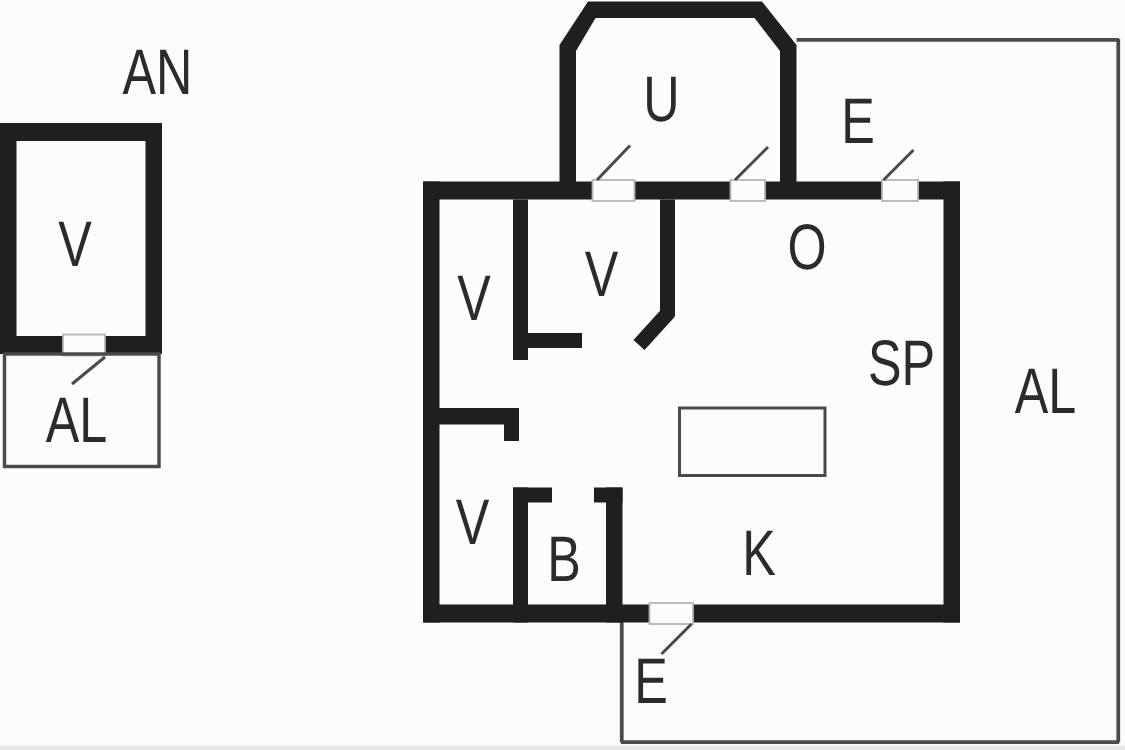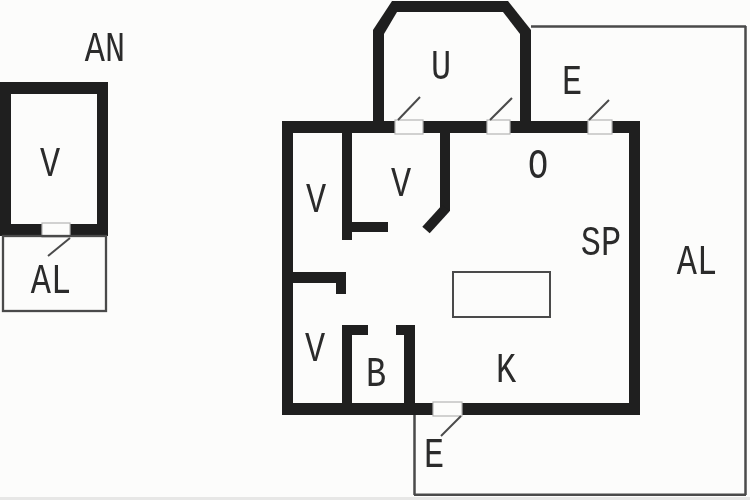--- a/index.html
+++ b/index.html
@@ -1,18 +1,18 @@
 <!DOCTYPE html>
 <html><head>
 <meta charset="utf-8">
 <style>
   html,body{margin:0;padding:0;background:#fcfcfb;}
   .plan{
     position:relative;width:750px;height:500px;overflow:hidden;
-    background:#fcfcfb;font-family:Liberation Mono, monospace;
+    background:#fcfcfb;font-family:Liberation Sans, sans-serif;
   }
   .plan svg{position:absolute;left:0;top:0;}
   .lbl{
     position:absolute;color:#2b2b2b;font-size:43px;line-height:1;
     transform:translate(-50%,-50%) scale(0.78,1);
     white-space:nowrap;user-select:none;
   }
 </style>
 </head>
 <body>

